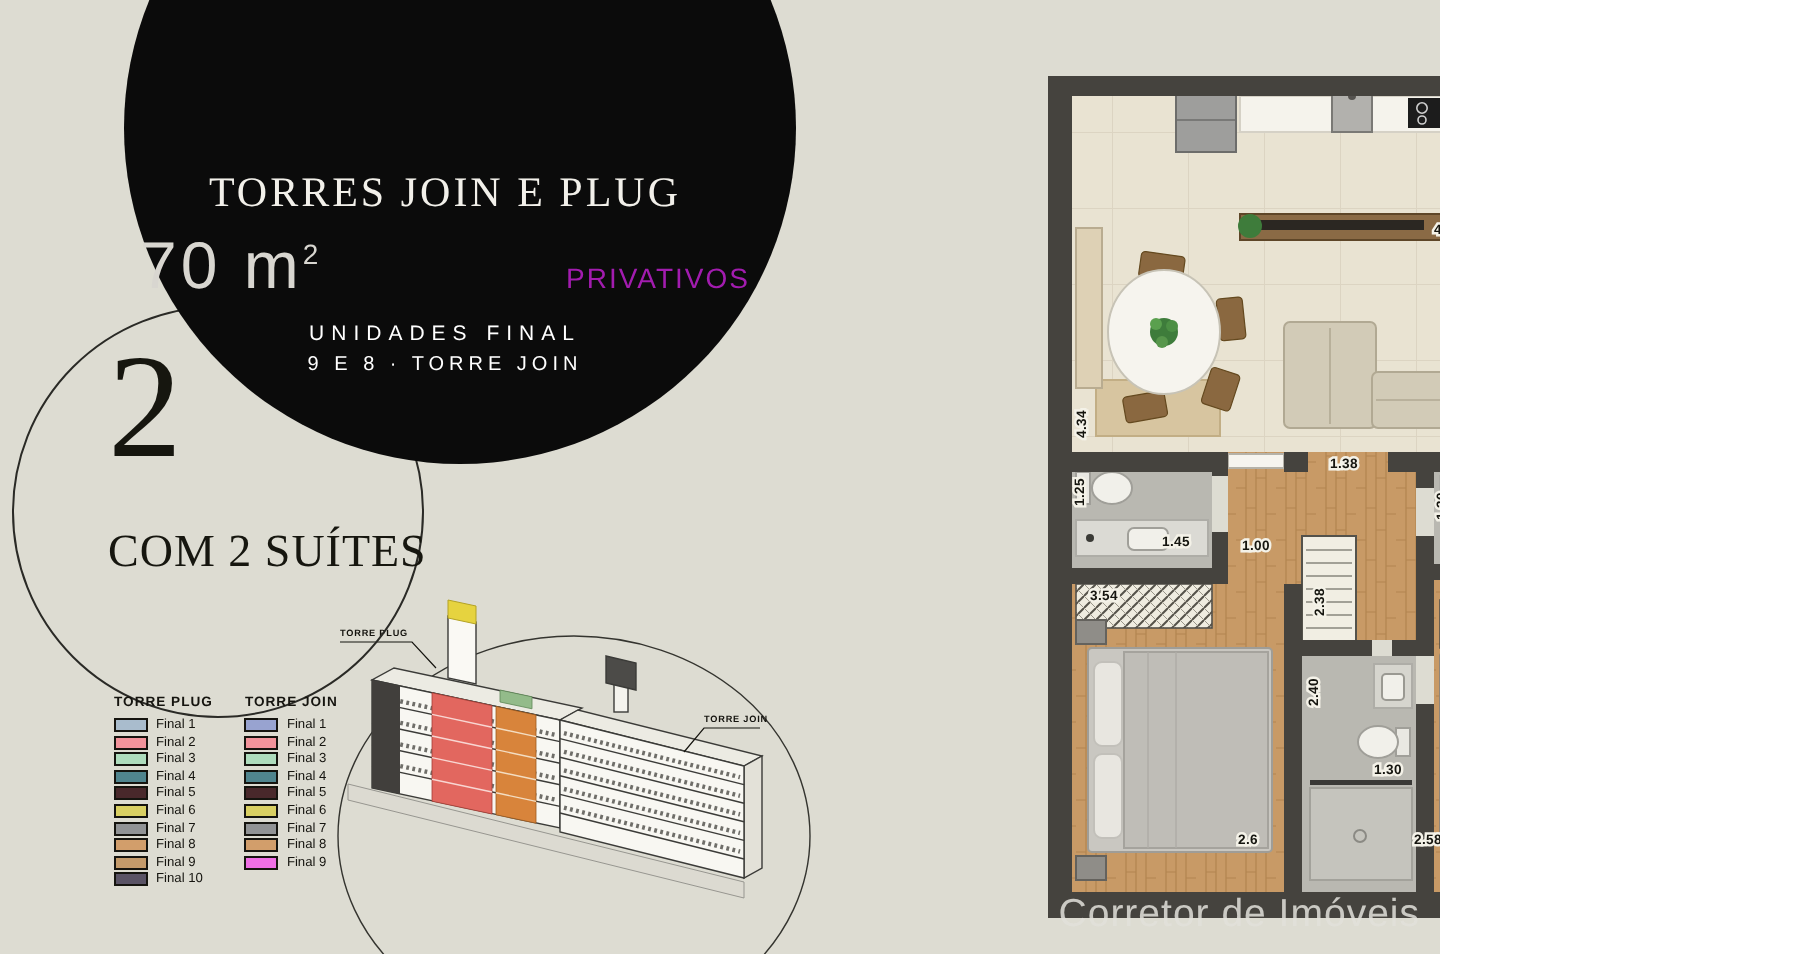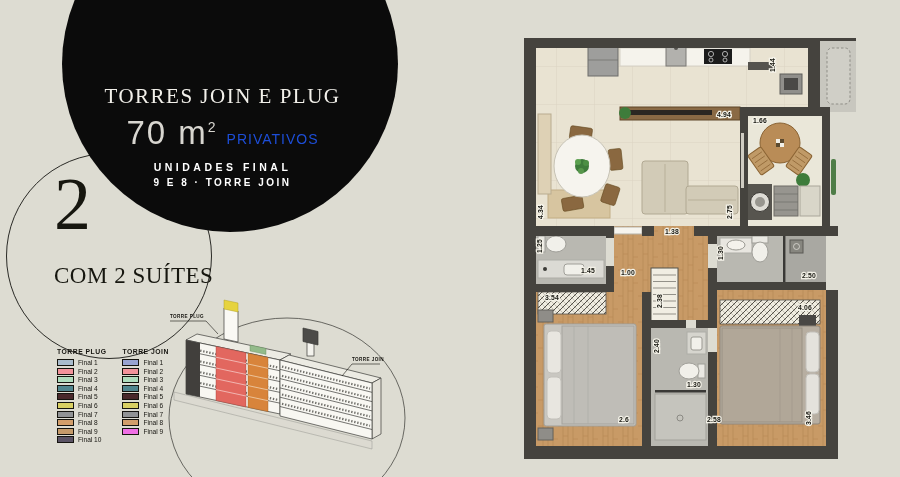--- a/index.html
+++ b/index.html
@@ -1,27 +1,27 @@
 <!DOCTYPE html>
 <html><head>
 <meta charset="utf-8">
 <style>
   html,body{margin:0;padding:0;}
-  .stage{position:relative;width:900px;height:477px;background:#dddcd2;overflow:hidden;
+  .stage{position:relative;width:720px;height:477px;background:#dddcd2;overflow:hidden;
          font-family:"Liberation Sans","DejaVu Sans",sans-serif;}
   
   .black-circle{position:absolute;left:62px;top:-104px;width:336px;height:336px;border-radius:50%;
                 background:#0b0b0b;z-index:3;}
   .badge-text{position:absolute;left:70px;top:84px;width:305px;text-align:center;z-index:4;color:#f2f0ea;}
   .badge-title{font-family:"Liberation Serif","DejaVu Serif",serif;font-size:21px;letter-spacing:1.5px;}
-  .badge-area{display:flex;justify-content:center;align-items:baseline;gap:9px;margin-top:5px;color:#d8d6d0;}
+  .badge-area{display:flex;justify-content:space-between;align-items:baseline;gap:9px;margin-top:5px;color:#d8d6d0;}
   .badge-area .num{font-size:33px;font-weight:400;letter-spacing:2px;}
   .badge-area sup{font-size:14px;}
-  .badge-area .lbl{font-size:14px;letter-spacing:1px;color:#1d4ed8;}
-  .badge-units{margin-top:9px;color:#fff;font-weight:bold;}
+  .badge-area .lbl{font-size:14px;letter-spacing:1px;color:#a21caf;}
+  .badge-units{margin-top:9px;color:#fff;font-weight:normal;}
   .badge-units .h{font-size:10.5px;letter-spacing:3.5px;margin-bottom:4px;}
   .badge-units .l{font-size:10px;letter-spacing:2.5px;margin-bottom:4px;}
   
   .thin-circle{position:absolute;left:6px;top:153px;width:204px;height:204px;border:1.2px solid #2a2a26;
                border-radius:50%;z-index:2;}
   .dorms{position:absolute;left:54px;top:172px;z-index:2;color:#16160f;
          font-family:"Liberation Serif","DejaVu Serif",serif;}
   .dorms .n{font-size:74px;line-height:.88;}
   .dorms .t1{font-size:23px;letter-spacing:2.5px;margin-top:3px;}
   .dorms .t2{font-size:23px;letter-spacing:.5px;margin-top:26px;}
@@ -408,15 +408,16 @@
       <text class="dim" x="144" y="273" transform="rotate(-90 144 273)">2.38</text>
       <text class="dim" x="141" y="318" transform="rotate(-90 141 318)">2.40</text>
       <text class="dim" x="176" y="359">1.30</text>
       <text class="dim" x="106" y="394">2.6</text>
       <text class="dim" x="196" y="394">2.58</text>
       <text class="dim" x="293" y="390" transform="rotate(-90 293 390)">3.46</text>
     </g>
   </svg>
 
   <div class="watermark">
+    <div class="wm-sub">Corretor de Imóveis</div>
   </div>
 
 </div>
 
 </body></html>

